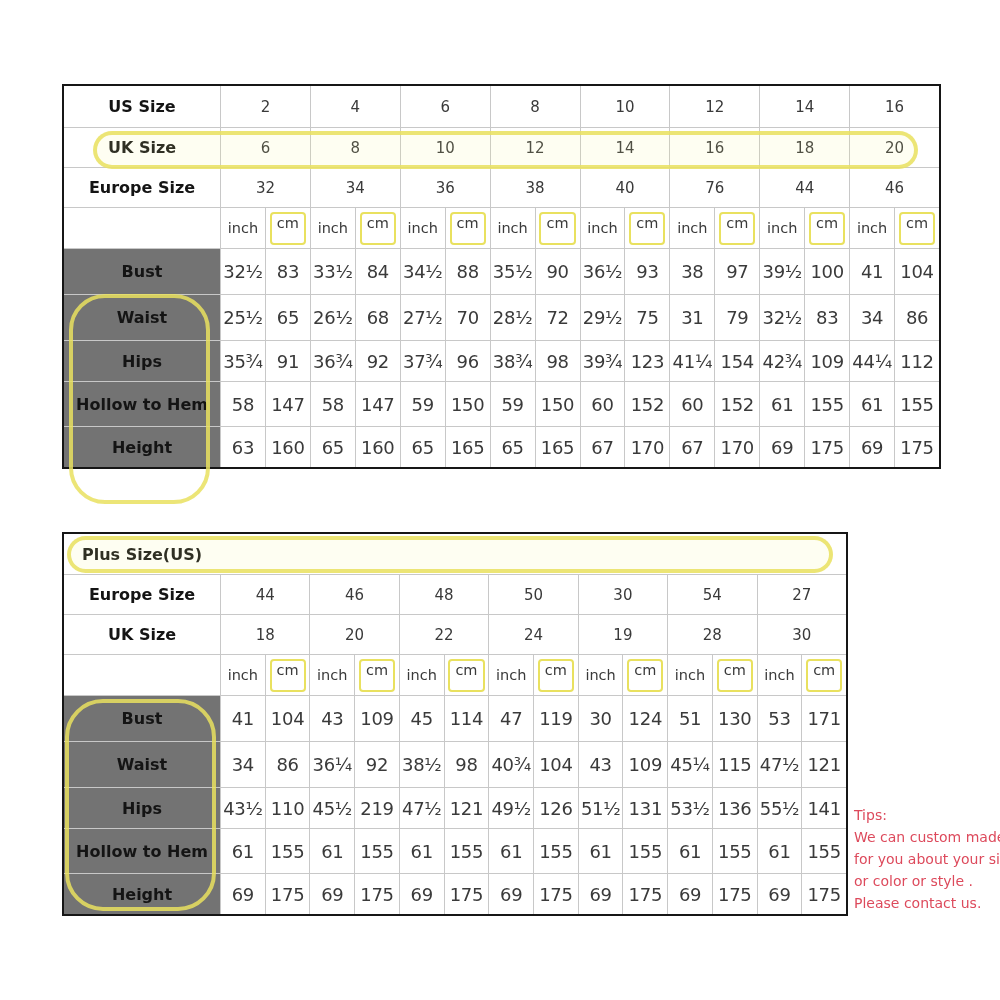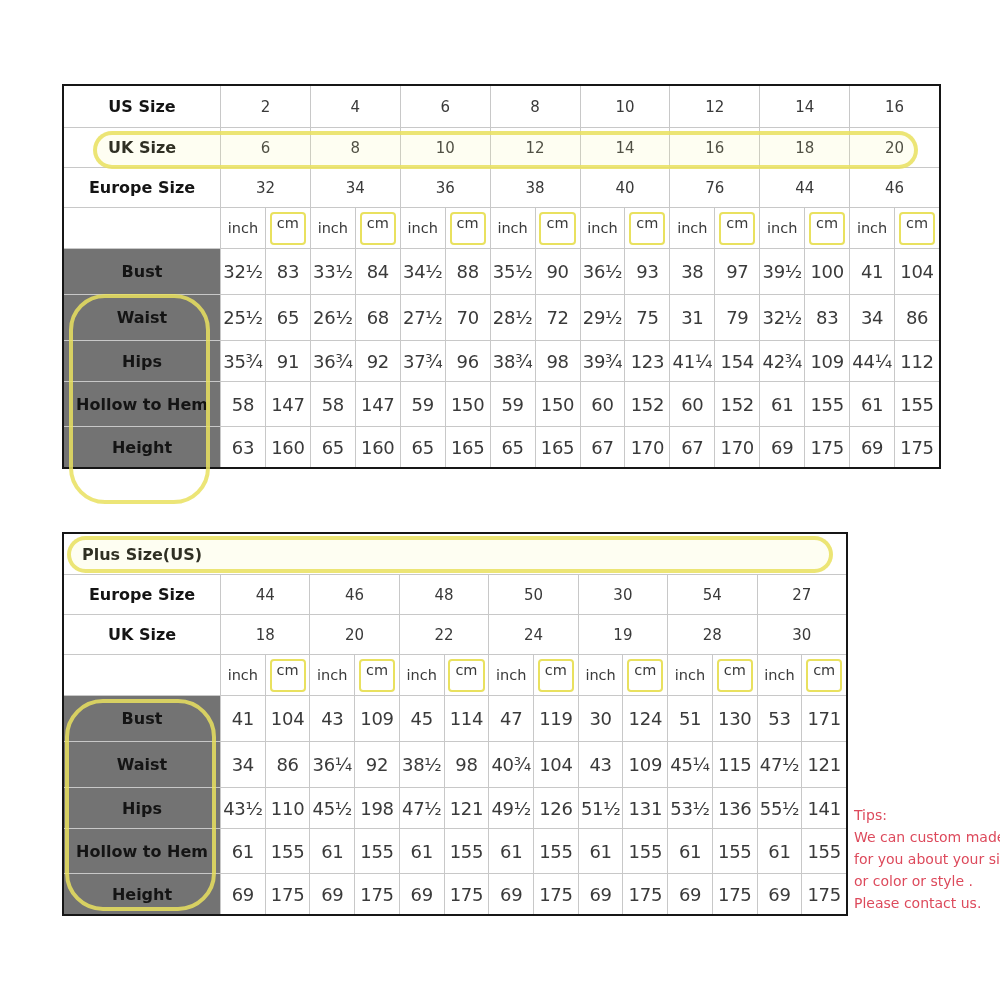--- a/index.html
+++ b/index.html
@@ -329,21 +329,21 @@
             <div class="cell sub-cell">47½</div>
             <div class="cell sub-cell">121</div>
           </div>
         </div>
         <div class="row measure" style="height: 41px;">
           <div class="cell label-cell">Hips</div>
           <div class="data">
             <div class="cell sub-cell">43½</div>
             <div class="cell sub-cell">110</div>
             <div class="cell sub-cell">45½</div>
-            <div class="cell sub-cell">198</div>
+            <div class="cell sub-cell">219</div>
             <div class="cell sub-cell">47½</div>
             <div class="cell sub-cell">121</div>
             <div class="cell sub-cell">49½</div>
             <div class="cell sub-cell">126</div>
             <div class="cell sub-cell">51½</div>
             <div class="cell sub-cell">131</div>
             <div class="cell sub-cell">53½</div>
             <div class="cell sub-cell">136</div>
             <div class="cell sub-cell">55½</div>
             <div class="cell sub-cell">141</div>

